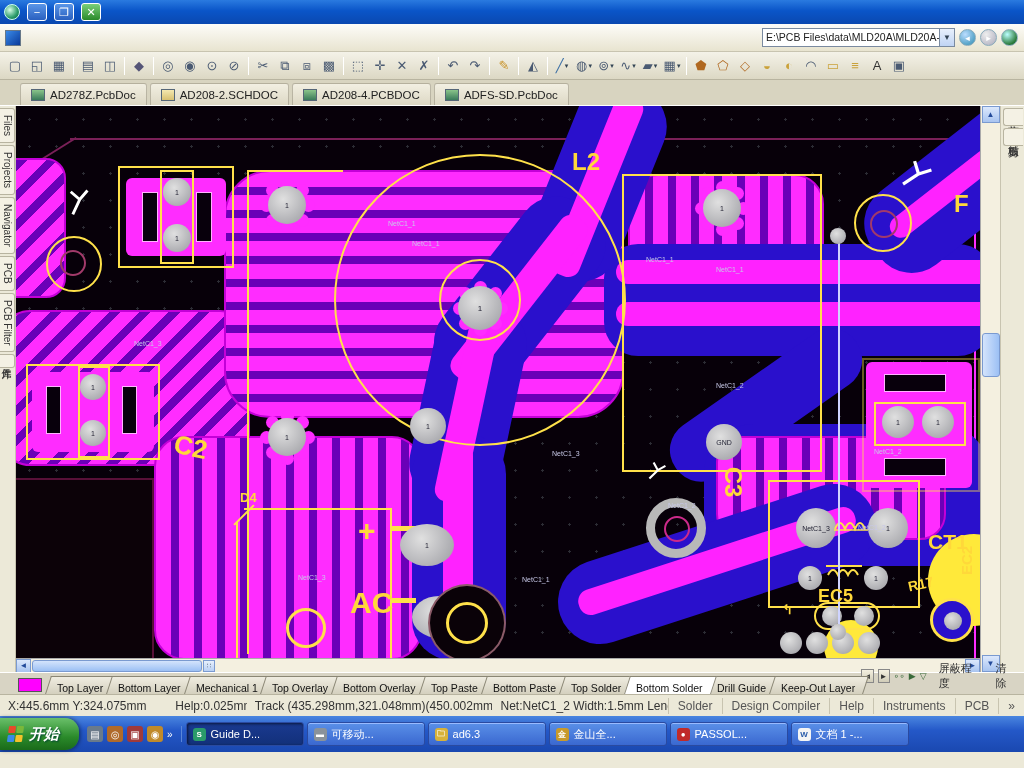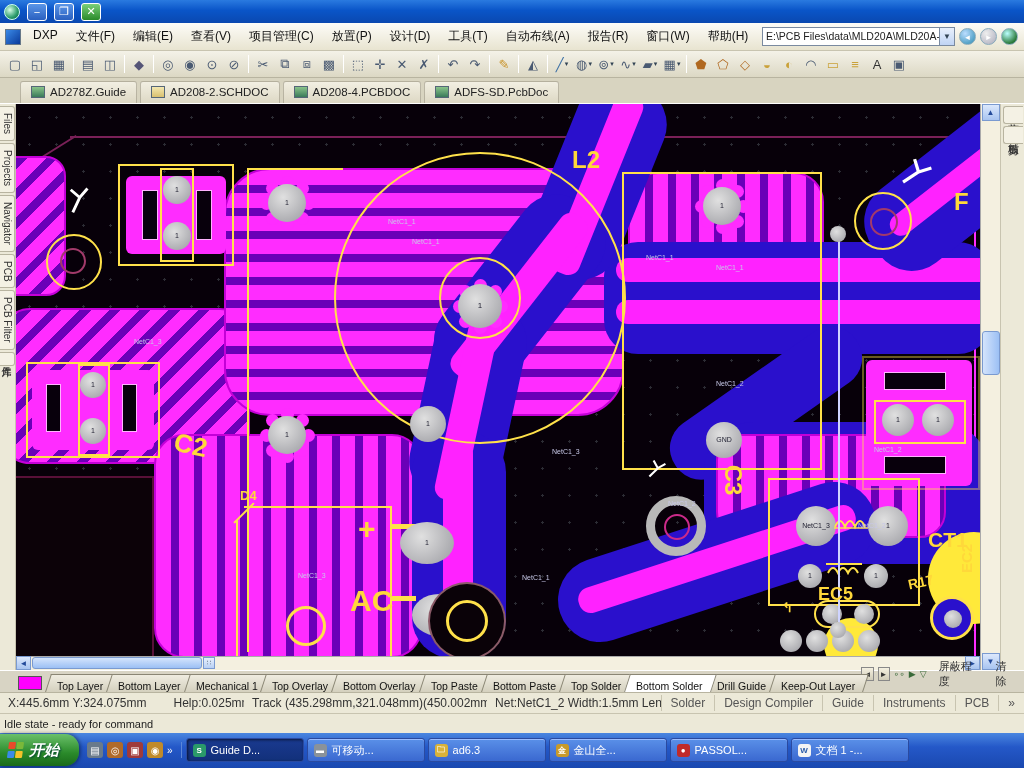--- a/index.html
+++ b/index.html
@@ -118,34 +118,20 @@
 
   <div id="titlebar">
     <div class="app-ico"></div>
     <div class="winbtn min">−</div>
     <div class="winbtn max">❐</div>
     <div class="winbtn close">✕</div>
   </div>
 
   <div id="menubar">
     <div class="dxp-ico"></div>
-    <div id="menus" style="display:flex;">
-        <div class="menu-item" style="white-space: nowrap;">DXP</div>
-        <div class="menu-item" style="white-space: nowrap;">文件(F)</div>
-        <div class="menu-item" style="white-space: nowrap;">编辑(E)</div>
-        <div class="menu-item" style="white-space: nowrap;">查看(V)</div>
-        <div class="menu-item" style="white-space: nowrap;">项目管理(C)</div>
-        <div class="menu-item" style="white-space: nowrap;">放置(P)</div>
-        <div class="menu-item" style="white-space: nowrap;">设计(D)</div>
-        <div class="menu-item" style="white-space: nowrap;">工具(T)</div>
-        <div class="menu-item" style="white-space: nowrap;">自动布线(A)</div>
-        <div class="menu-item" style="white-space: nowrap;">报告(R)</div>
-        <div class="menu-item" style="white-space: nowrap;">窗口(W)</div>
-        <div class="menu-item" style="white-space: nowrap;">帮助(H)</div>
-      </div>
     <div id="path-combo">
       <div id="path-box">E:\PCB Files\data\MLD20A\MLD20A-Z3</div>
       <div id="path-drop">▼</div>
       <div class="navcirc">◂</div>
       <div class="navcirc dim">▸</div>
       <div id="globe"></div>
     </div>
   </div>
 
   <div id="toolbar">
@@ -195,21 +181,21 @@
       <div class="tbtn">◠</div>
       <div class="tbtn" style="color: rgb(202, 162, 58);">▭</div>
       <div class="tbtn" style="color: rgb(202, 162, 58);">≡</div>
       <div class="tbtn" style="color: rgb(51, 51, 51);">A</div>
       <div class="tbtn">▣</div>
     </div>
 
   <div id="doctabs">
       <div class="dtab">
         <span class="dticon pcb"></span>
-        <span>AD278Z.Guide</span>
+        <span>AD278Z.PcbDoc</span>
       </div>
       <div class="dtab">
         <span class="dticon sch"></span>
         <span>AD208-2.SCHDOC</span>
       </div>
       <div class="dtab">
         <span class="dticon pcb"></span>
         <span>AD208-4.PCBDOC</span>
       </div>
       <div class="dtab">
@@ -436,28 +422,25 @@
   </div>
 
   <div id="statusbar">
     <div class="sseg" id="seg-coords">X:445.6mm Y:324.075mm</div>
     <div class="sseg" id="seg-grid">Help:0.025mm</div>
     <div class="sseg" id="seg-track">Track (435.298mm,321.048mm)(450.002mm,335.752m</div>
     <div class="sseg" id="seg-net">Net:NetC1_2 Width:1.5mm Length:2(</div>
     <div id="status-panels">
         <div class="spanel">Solder</div>
         <div class="spanel">Design Compiler</div>
-        <div class="spanel">Guide</div>
+        <div class="spanel">Help</div>
         <div class="spanel">Instruments</div>
         <div class="spanel">PCB</div>
         <div class="spanel">»</div>
       </div>
-  </div>
-  <div id="idlebar">
-    <span>Idle state - ready for command</span>
   </div>
 
   <div id="taskbar">
     <div id="startbtn">
       <div id="startflag">
         <i style="background:#e84a2a"></i>
           <i style="background:#7ab83a"></i>
           <i style="background:#3a8ae8"></i>
           <i style="background:#f4c22a"></i>
       </div>

